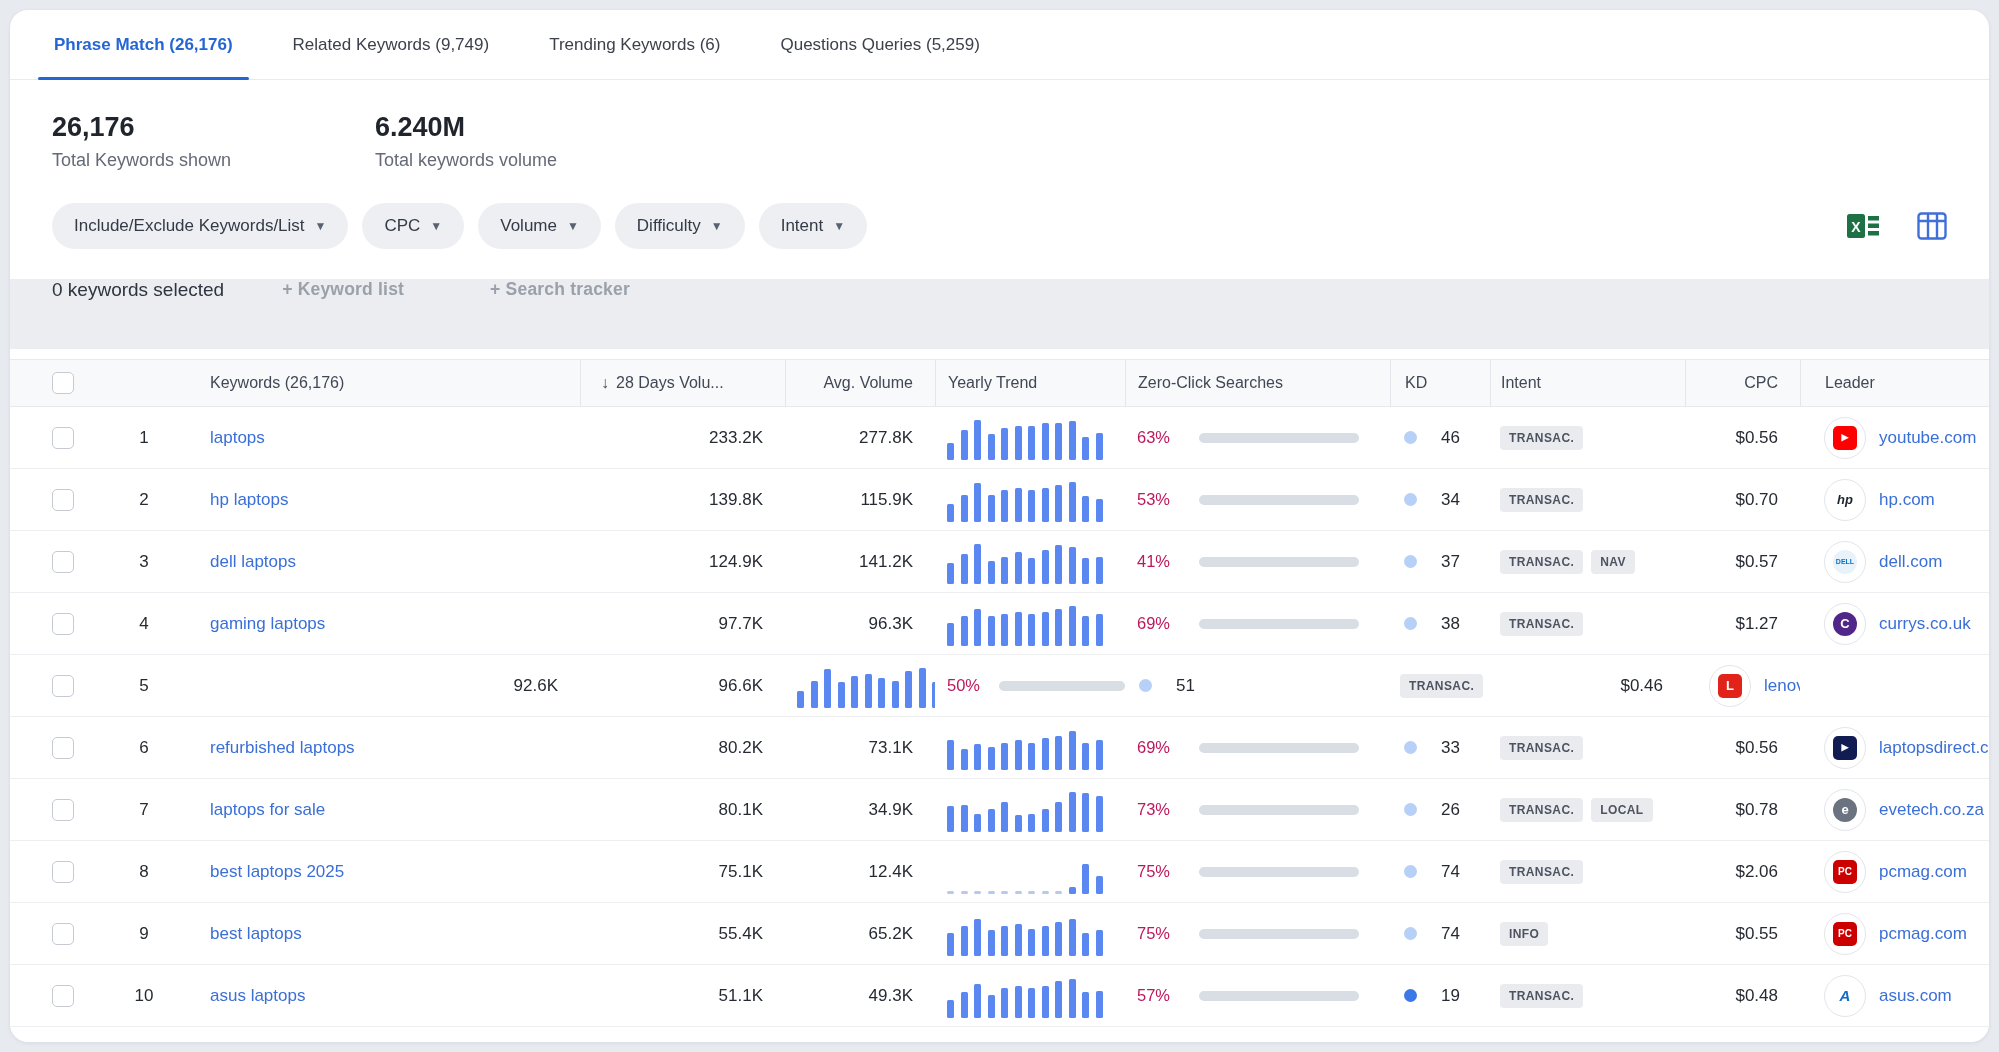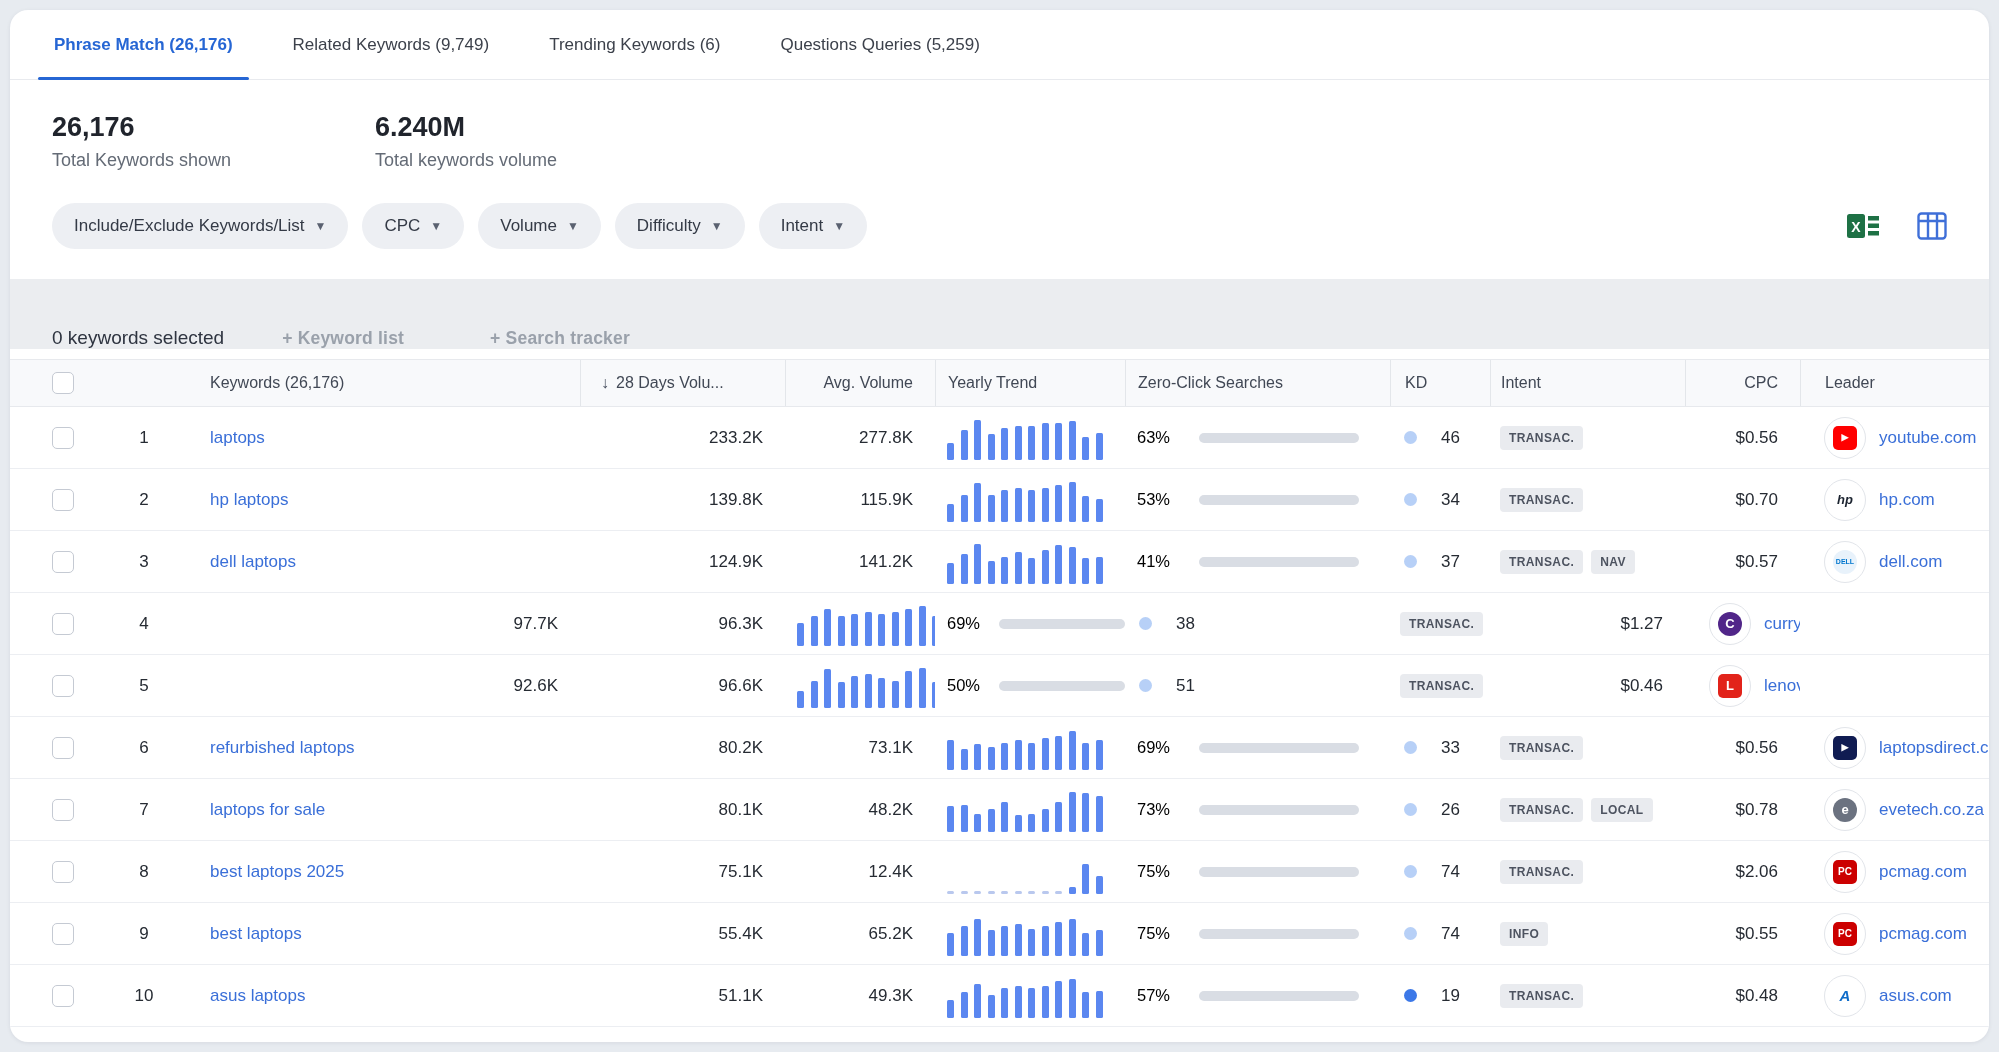--- a/index.html
+++ b/index.html
@@ -22,21 +22,21 @@
 
   
   .filters { display:flex; align-items:center; padding:8px 42px 30px 42px; }
   .pill { display:inline-flex; align-items:center; gap:10px; height:46px; padding:0 22px;
     background:#edeff3; border-radius:24px; font-size:17px; color:#343a46; cursor:pointer; margin-right:14px; white-space:nowrap; }
   .chev { font-size:12px; color:#5a6170; }
   .toolbar-icons { margin-left:auto; display:flex; align-items:center; gap:36px; }
   .icon-btn { cursor:pointer; display:flex; align-items:center; }
 
   
-  .selection-bar { height:70px; background:#ebedf0; display:flex; align-items:flex-end; padding-left:42px; }
+  .selection-bar { height:70px; background:#ebedf0; display:flex; align-items:flex-start; padding-left:42px; }
   .sel-text { font-size:19px; color:#2e3440; margin-right:58px; }
   .sel-action { font-size:17.5px; font-weight:700; color:#9aa1ab; margin-right:86px; cursor:default; letter-spacing:.2px; white-space:nowrap; }
 
   
   .table { margin-top:10px; }
   .grid { display:grid; width:2150px; padding-left:20px;
     grid-template-columns:68px 92px 390px 205px 150px 190px 265px 100px 195px 115px 340px; }
   .thead { height:48px; background:#f8f9fb; border-top:1px solid #e7e9ed; border-bottom:1px solid #e7e9ed;
     font-size:16px; color:#414855; }
   .th, .td { display:flex; align-items:center; overflow:hidden; }
@@ -51,21 +51,21 @@
   .td.center { justify-content:center; }
   .row-num { font-size:17px; color:#262b33; }
   a.kw-link, a.domain-link { color:#3a6fd8; text-decoration:none; font-size:17px; cursor:pointer; white-space:nowrap; }
   .vol { font-size:17px; color:#262b33; }
 
   .trend { display:flex; align-items:flex-end; gap:6.5px; height:44px; padding-left:12px; }
   .tbar { width:7px; background:#5b87f0; border-radius:1.5px; }
   .tbar.dash { background:#b9c8ee; }
 
   .zc { gap:16px; padding-left:12px; }
-  .zc-pct { width:46px; font-size:16.5px; color:#000000; }
+  .zc-pct { width:46px; font-size:16.5px; color:#be185d; }
   .zc-track { width:160px; height:10px; border-radius:5px; background:#d9dde4; overflow:hidden; }
   .zc-fill { height:100%; border-radius:5px; background:#4a7cf1; }
 
   .kd-cell { padding-left:14px; gap:24px; }
   .kd-dot { width:13px; height:13px; border-radius:50%; }
   .kd-dot.light { background:#b7d0f7; }
   .kd-dot.solid { background:#3c78e8; }
   .kd-val { font-size:17px; color:#262b33; }
 
   .intent-cell { padding-left:10px; gap:8px; }
@@ -335,20 +335,23 @@
         </div>
       </div>
 
       <div class="row grid">
         <div class="td">
             <span class="checkbox"></span>
           </div>
         <div class="td center">
             <span class="row-num">4</span>
           </div>
+        <div class="td pad-l">
+            <a class="kw-link">gaming laptops</a>
+          </div>
         <div class="td num-r">
             <span class="vol">97.7K</span>
           </div>
         <div class="td num-r">
             <span class="vol">96.3K</span>
           </div>
         <div class="td">
             <span class="trend">
               <span class="tbar" style="height: 23px;"></span>
               <span class="tbar" style="height: 30px;"></span>
@@ -498,21 +501,21 @@
         <div class="td center">
             <span class="row-num">7</span>
           </div>
         <div class="td pad-l">
             <a class="kw-link">laptops for sale</a>
           </div>
         <div class="td num-r">
             <span class="vol">80.1K</span>
           </div>
         <div class="td num-r">
-            <span class="vol">48.2K</span>
+            <span class="vol">34.9K</span>
           </div>
         <div class="td">
             <span class="trend">
               <span class="tbar" style="height: 26px;"></span>
               <span class="tbar" style="height: 27px;"></span>
               <span class="tbar" style="height: 18px;"></span>
               <span class="tbar" style="height: 23px;"></span>
               <span class="tbar" style="height: 30px;"></span>
               <span class="tbar" style="height: 17px;"></span>
               <span class="tbar" style="height: 18px;"></span>

